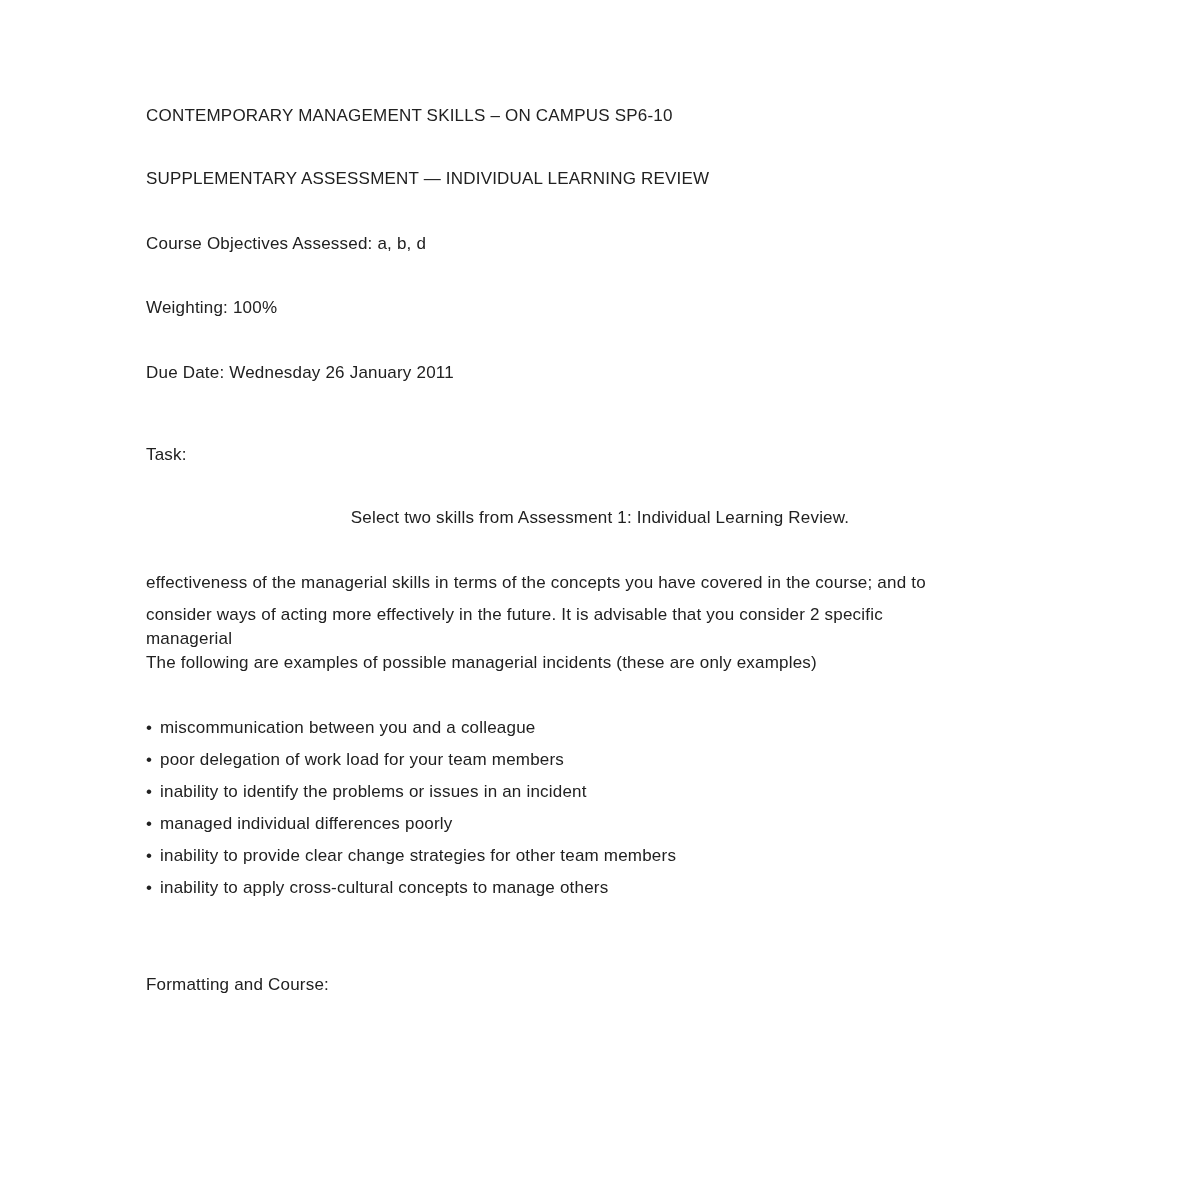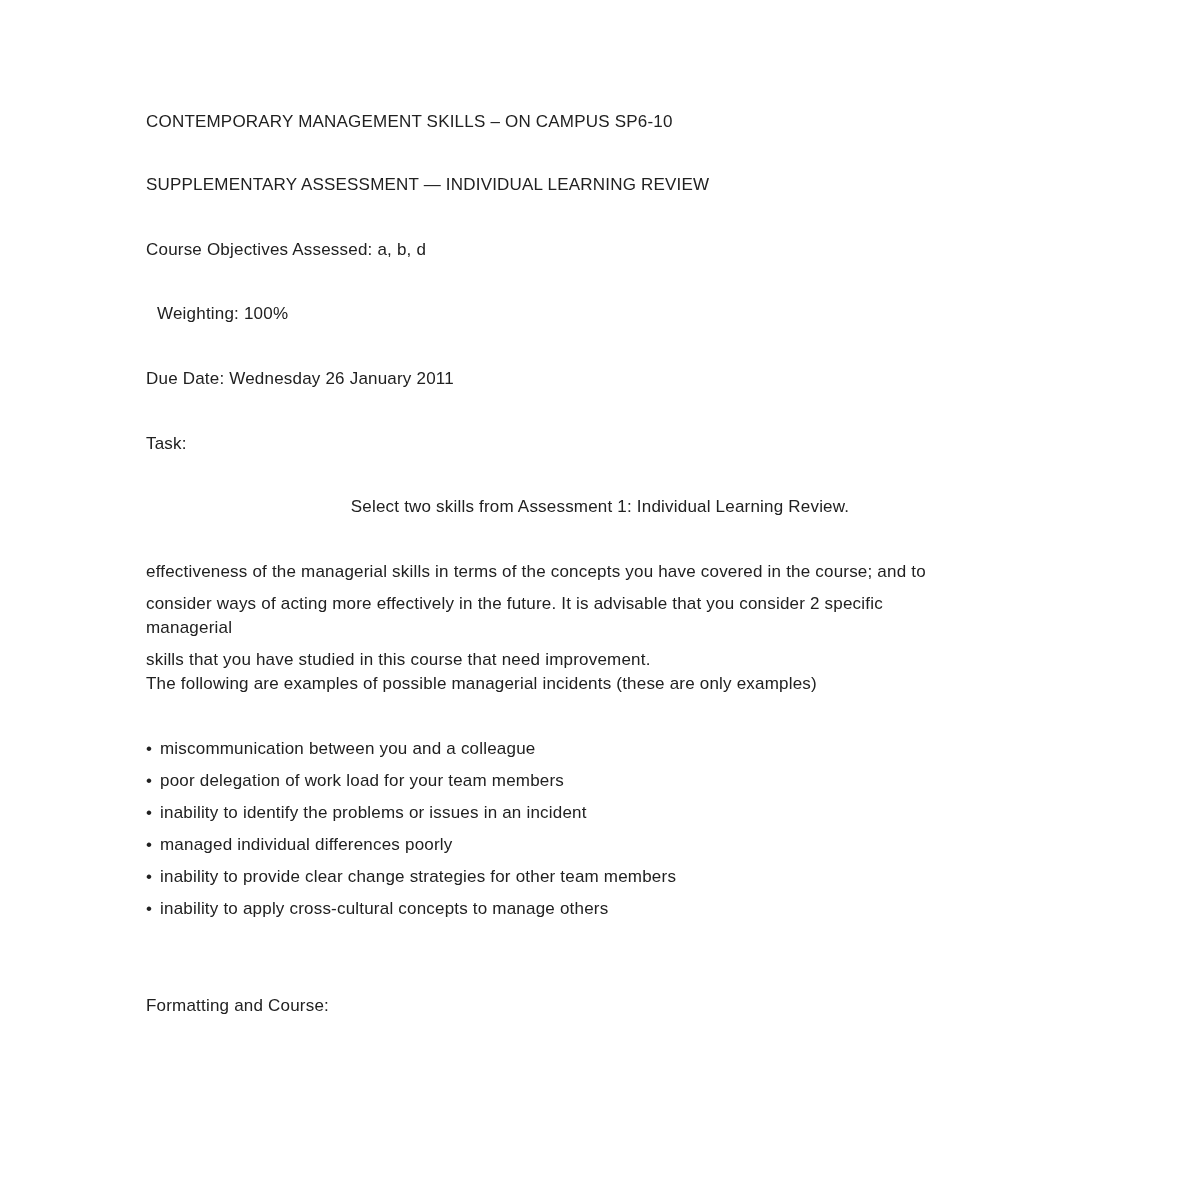--- a/index.html
+++ b/index.html
@@ -19,26 +19,26 @@
     width: 1200px;
     height: 1200px;
     padding: 104px 146px 0 146px;
   }
   .line {
     font-size: 17px;
     line-height: 24px;
     letter-spacing: 0.2px;
     white-space: pre-line;
   }
-  .doc-title    { margin-top: 6px; }
+  .doc-title    { margin-top: 0; }
   .doc-subtitle { margin-top: 39px; }
   .meta-objectives { margin-top: 41px; }
-  .meta-weighting  { margin-top: 40px; margin-left: 11px; }
+  .meta-weighting  { margin-top: 40px; }
   .meta-due        { margin-top: 41px; }
-  .task-label      { margin-top: 41px; }
+  .task-label      { margin-top: 58px; }
   .task-intro      { margin-top: 39px; text-align: center; }
   .para-group      { margin-top: 41px; }
   .para-group .line { margin: 0 0 8px 0; }
   .para-group .line:last-child { margin-bottom: 0; }
   .examples-intro  { }
   .bullet-list     { margin-top: 41px; }
   .bullet-row {
     display: flex;
     align-items: flex-start;
     margin-bottom: 8px;
@@ -68,21 +68,20 @@
   <div class="line meta-due">Due Date: Wednesday 26 January 2011</div>
 
   <div class="line task-label">Task:</div>
 
   <div class="line task-intro">Select two skills from Assessment 1: Individual Learning Review.</div>
 
   <div class="para-group">
     <p class="line">effectiveness of the managerial skills in terms of the concepts you have covered in the course; and to</p>
     <p class="line">consider ways of acting more effectively in the future. It is advisable that you consider 2 specific
 managerial</p>
-    <p class="line">skills that you have studied in this course that need improvement.</p>
   </div>
 
   <div class="line examples-intro">The following are examples of possible managerial incidents (these are only examples)</div>
 
   <div class="bullet-list">
     <div class="bullet-row">
       <span class="bullet-glyph">•</span>
       <span class="line">miscommunication between you and a colleague</span>
     </div>
     <div class="bullet-row">

